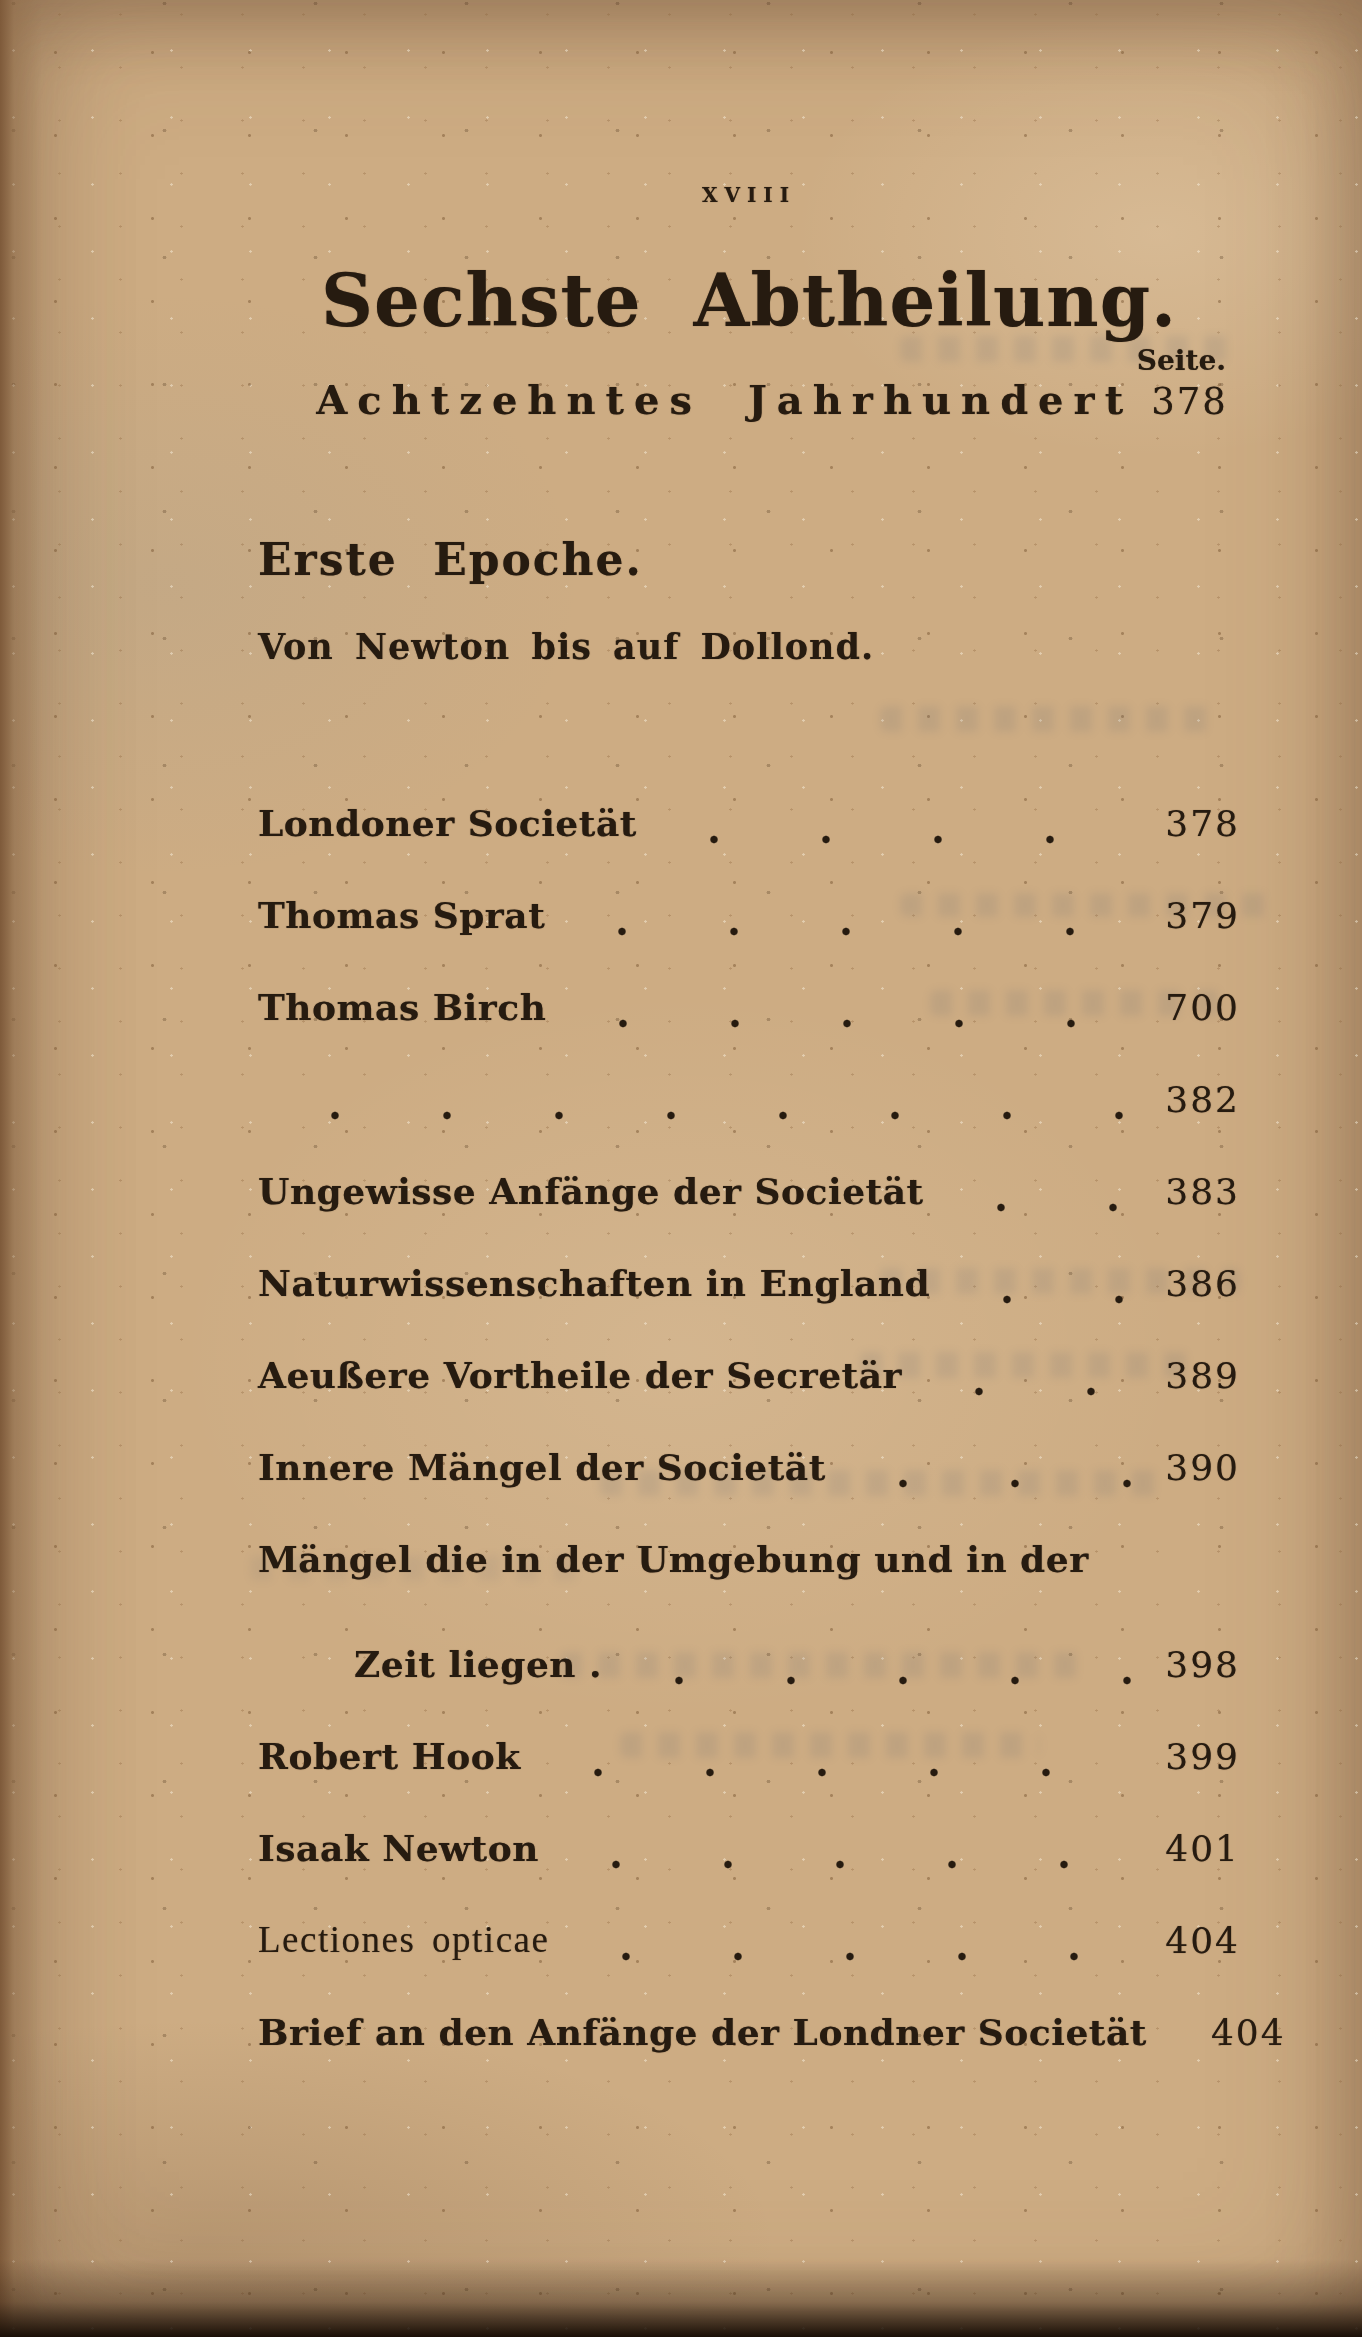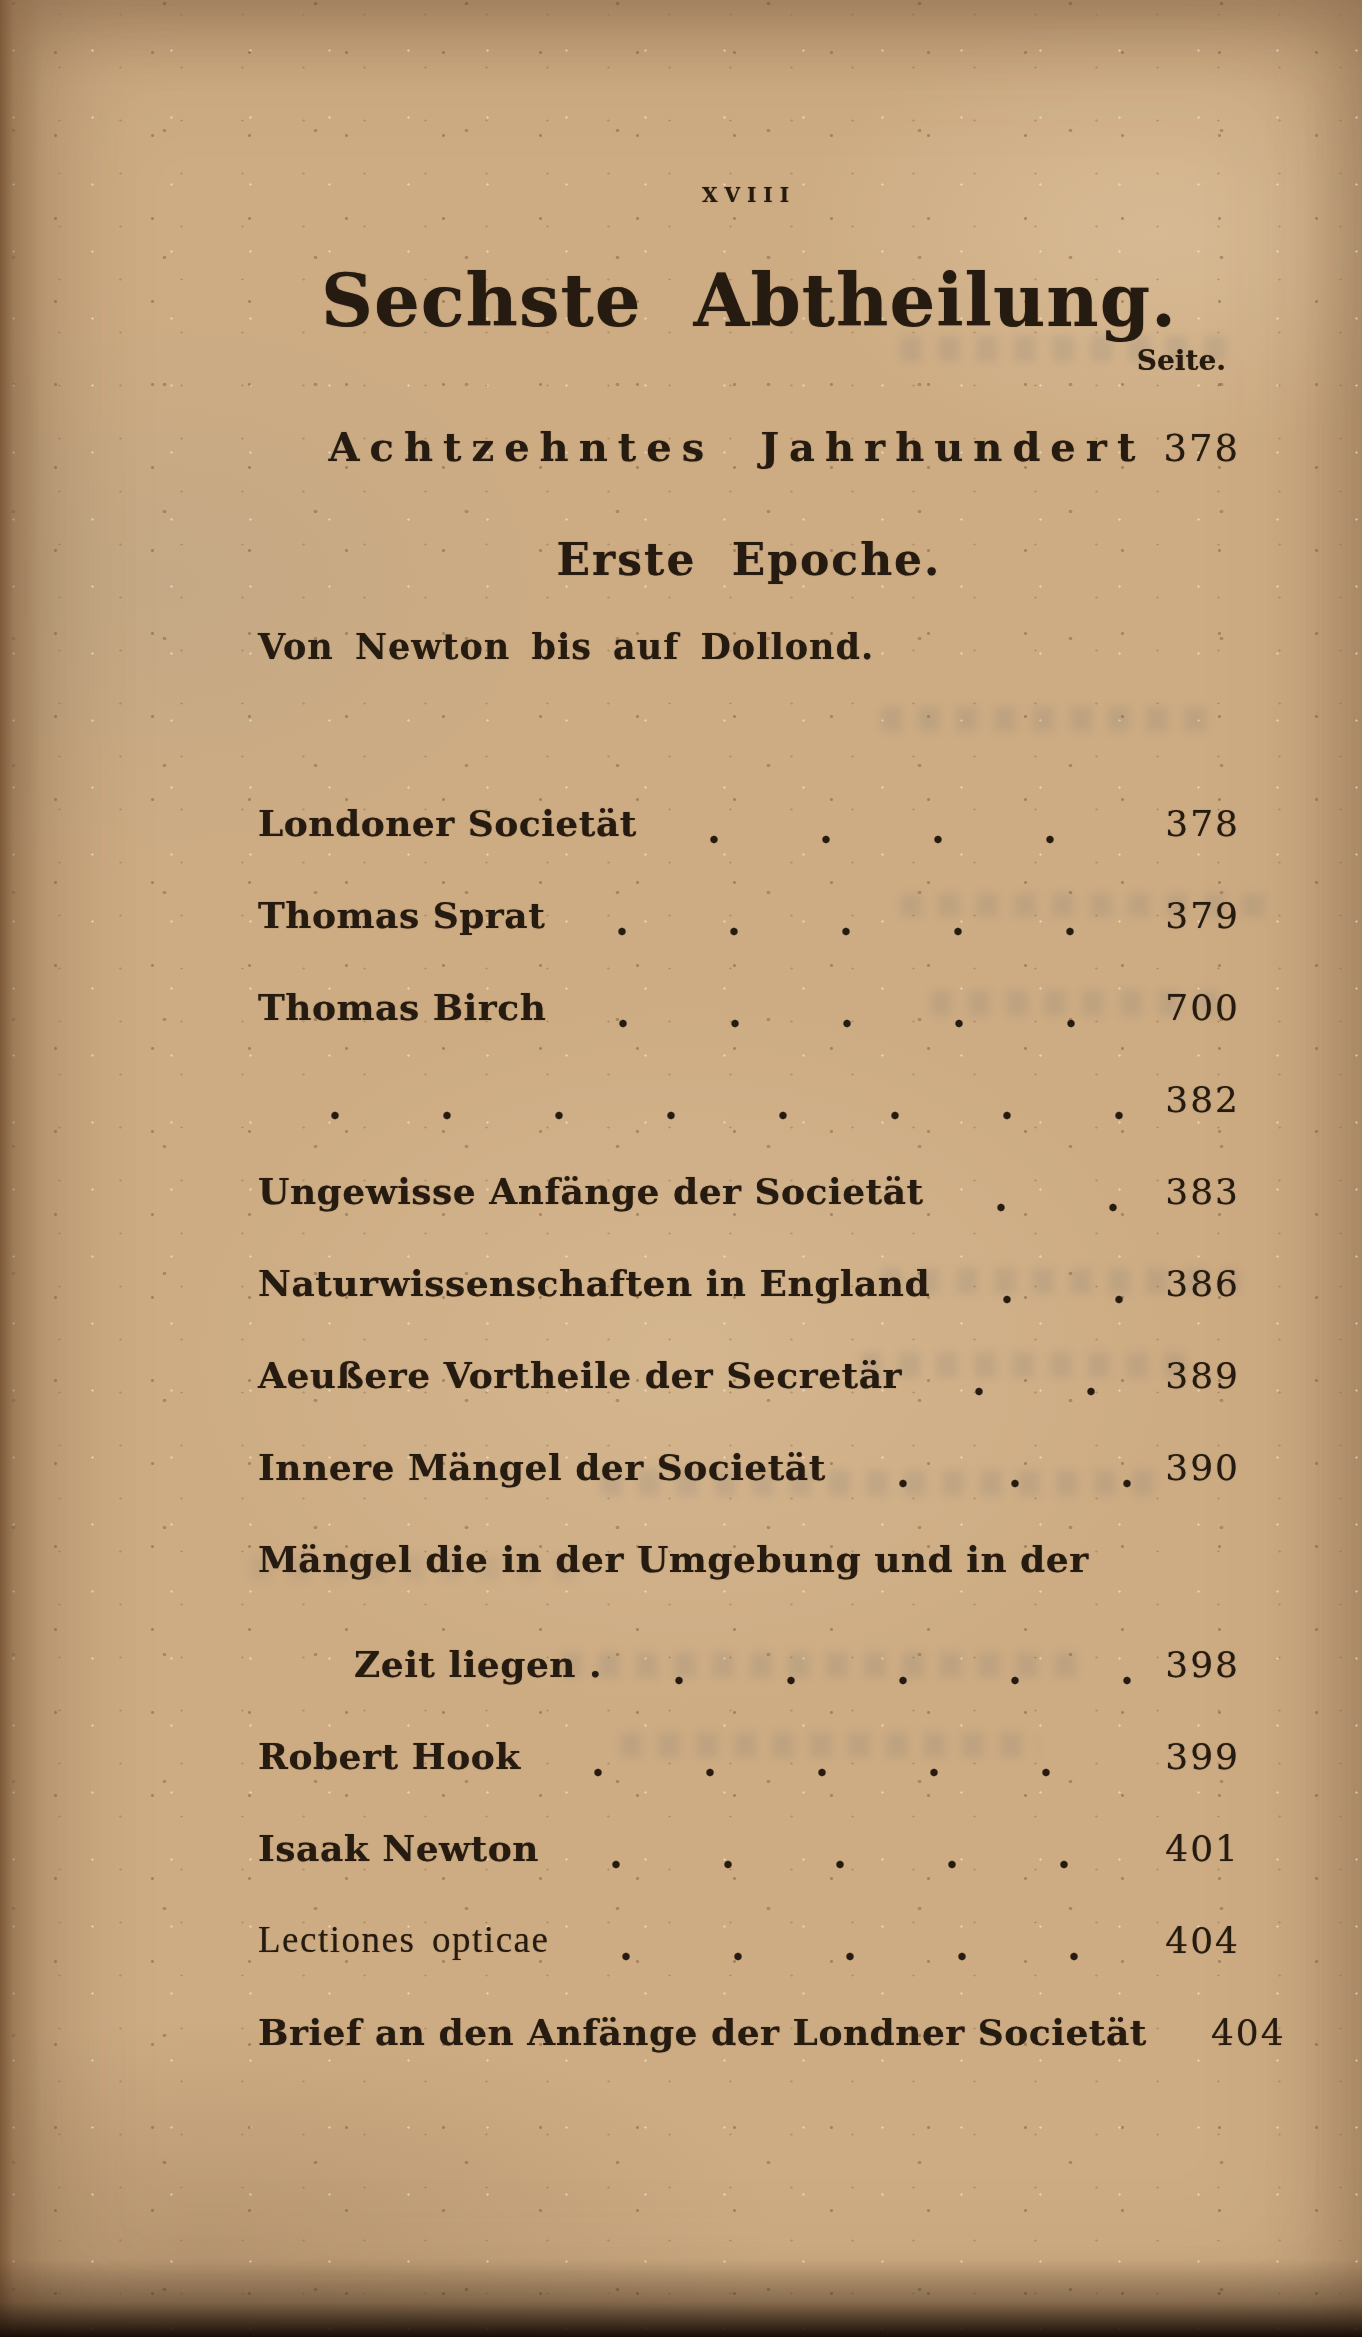--- a/index.html
+++ b/index.html
@@ -71,28 +71,28 @@
   .section-title{
     position:absolute;top:258px;left:0;width:100%;text-align:center;
     font-size:72px;font-weight:700;word-spacing:26px;letter-spacing:1px;
   }
   .seite{
     position:absolute;top:344px;left:0;width:100%;text-align:right;
     padding-right:14px;box-sizing:border-box;
     font-size:28px;font-weight:700;
   }
   .century{
-    position:absolute;top:423px;left:0;width:100%;text-align:right;
+    position:absolute;top:376px;left:0;width:100%;text-align:center;
     padding-left:46px;box-sizing:border-box;
     font-size:40px;font-weight:700;
   }
   .century .c-label{letter-spacing:10px;word-spacing:22px;}
   .century .c-page{font-weight:400;font-size:37px;margin-left:18px;letter-spacing:2px;}
   .epoch{
-    position:absolute;top:534px;left:0;width:100%;text-align:center;
+    position:absolute;top:534px;left:0;width:100%;
     font-size:44px;font-weight:700;word-spacing:18px;letter-spacing:2px;
   }
   .epoch-sub{
     position:absolute;top:626px;left:0;width:100%;
     font-size:35px;font-weight:700;word-spacing:8px;letter-spacing:1px;
   }
   .toc{
     position:absolute;top:752px;left:0;width:100%;
   }
   .toc-row{

